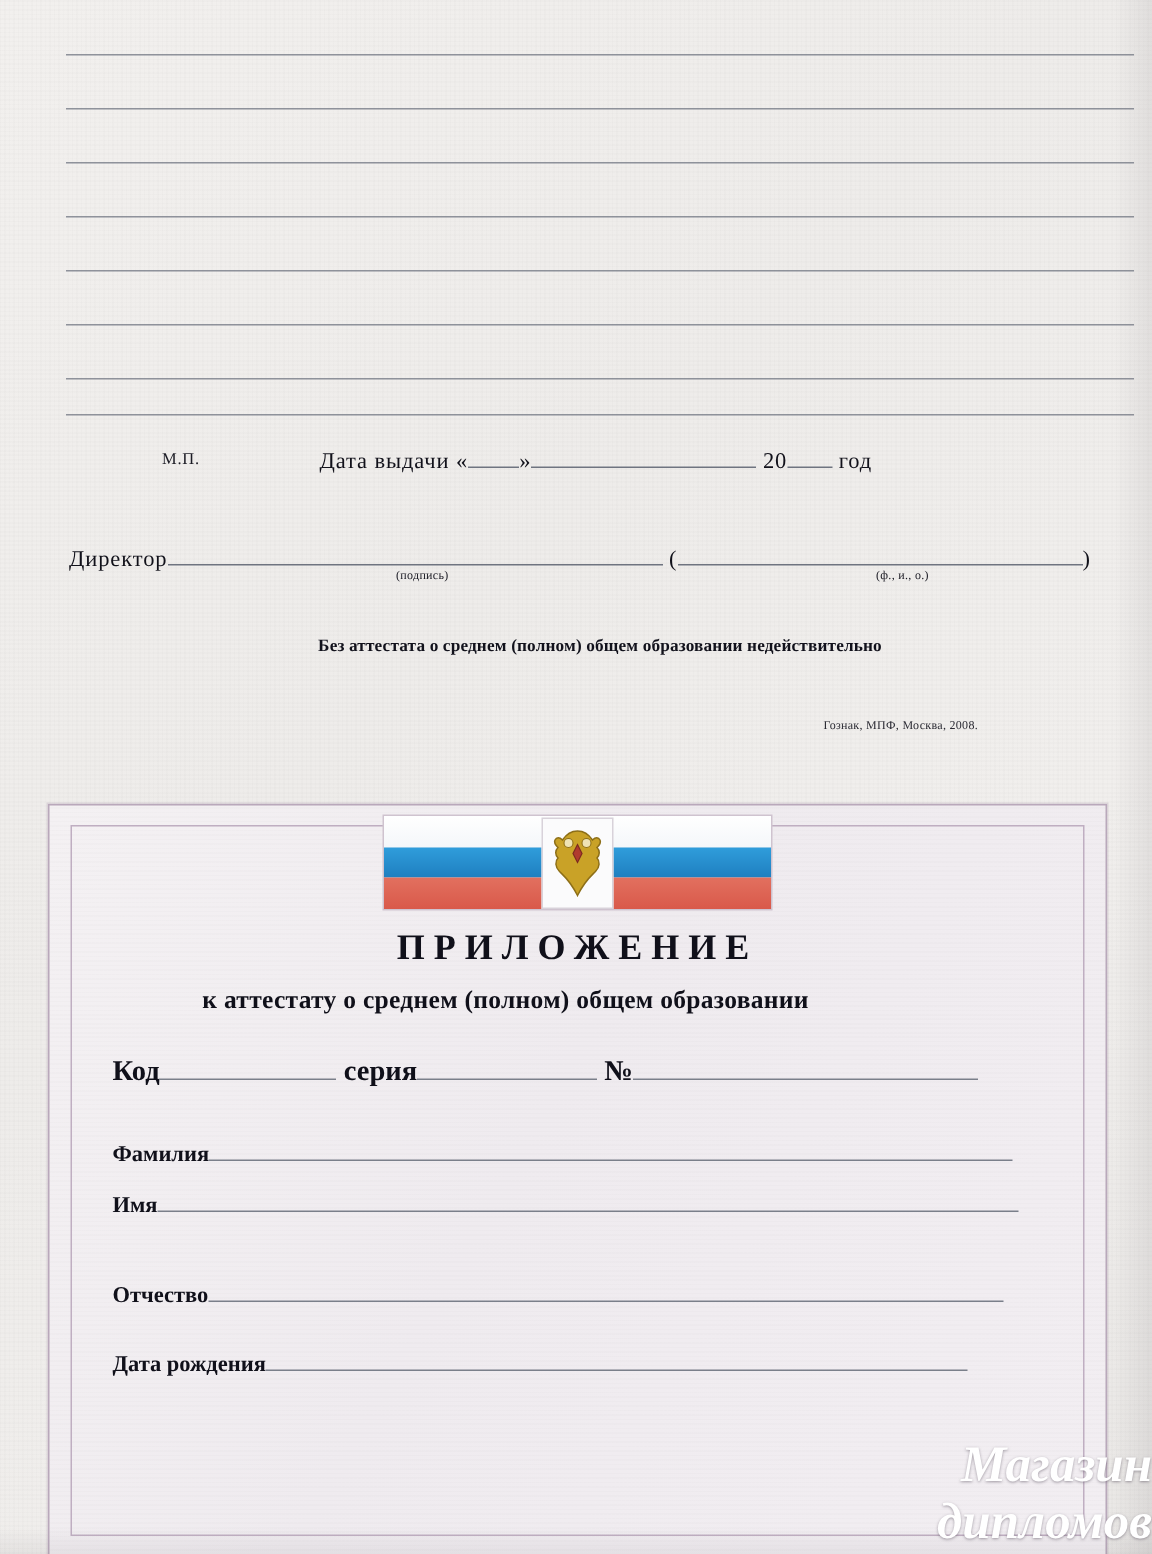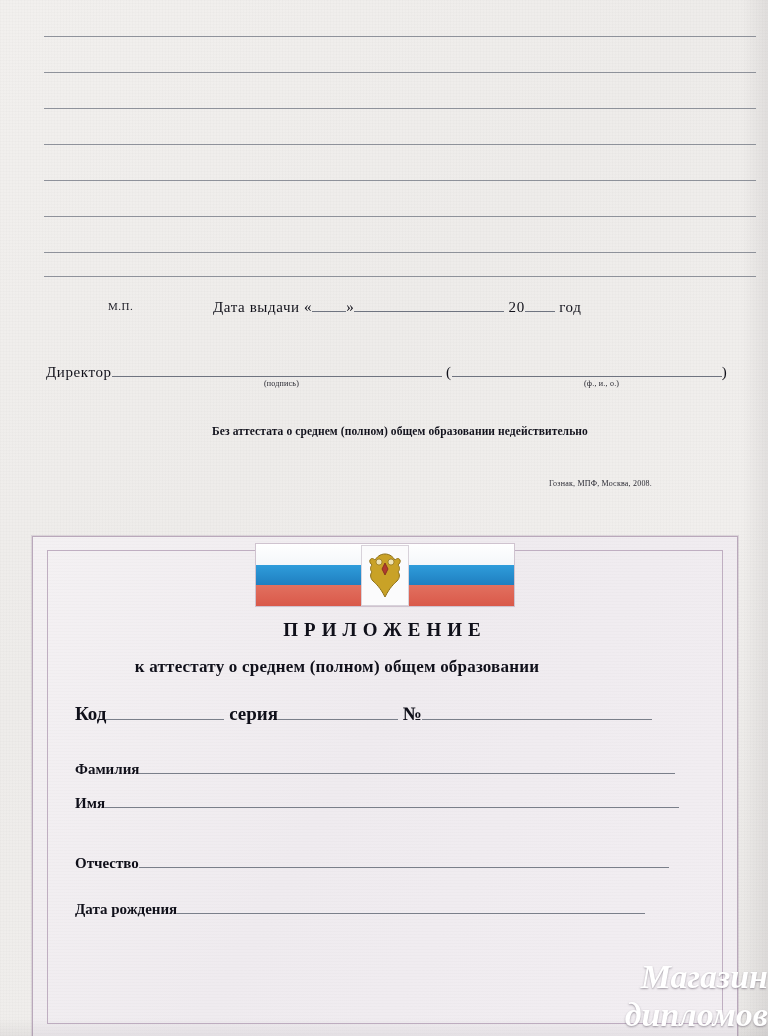--- a/index.html
+++ b/index.html
@@ -175,21 +175,21 @@
     align-items: center;
     justify-content: center;
   }
 
   .app-title {
     position: absolute;
     left: 0;
     top: 82px;
     width: 704px;
     text-align: center;
-    font-size: 19px;
+    font-size: 24px;
     font-weight: bold;
     letter-spacing: 6px;
     color: #10101a;
   }
   .app-subtitle {
     position: absolute;
     left: 0;
     top: 120px;
     width: 608px;
     text-align: center;

